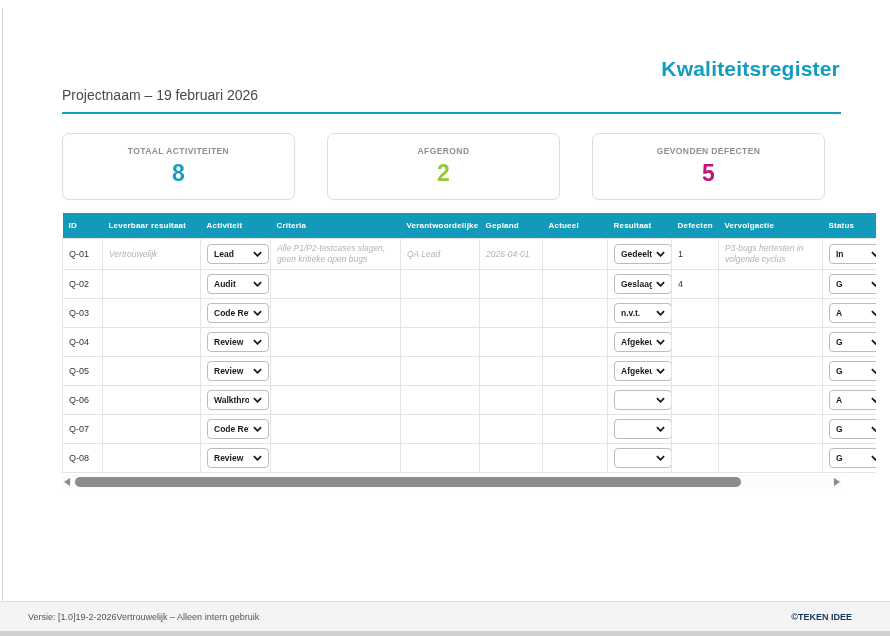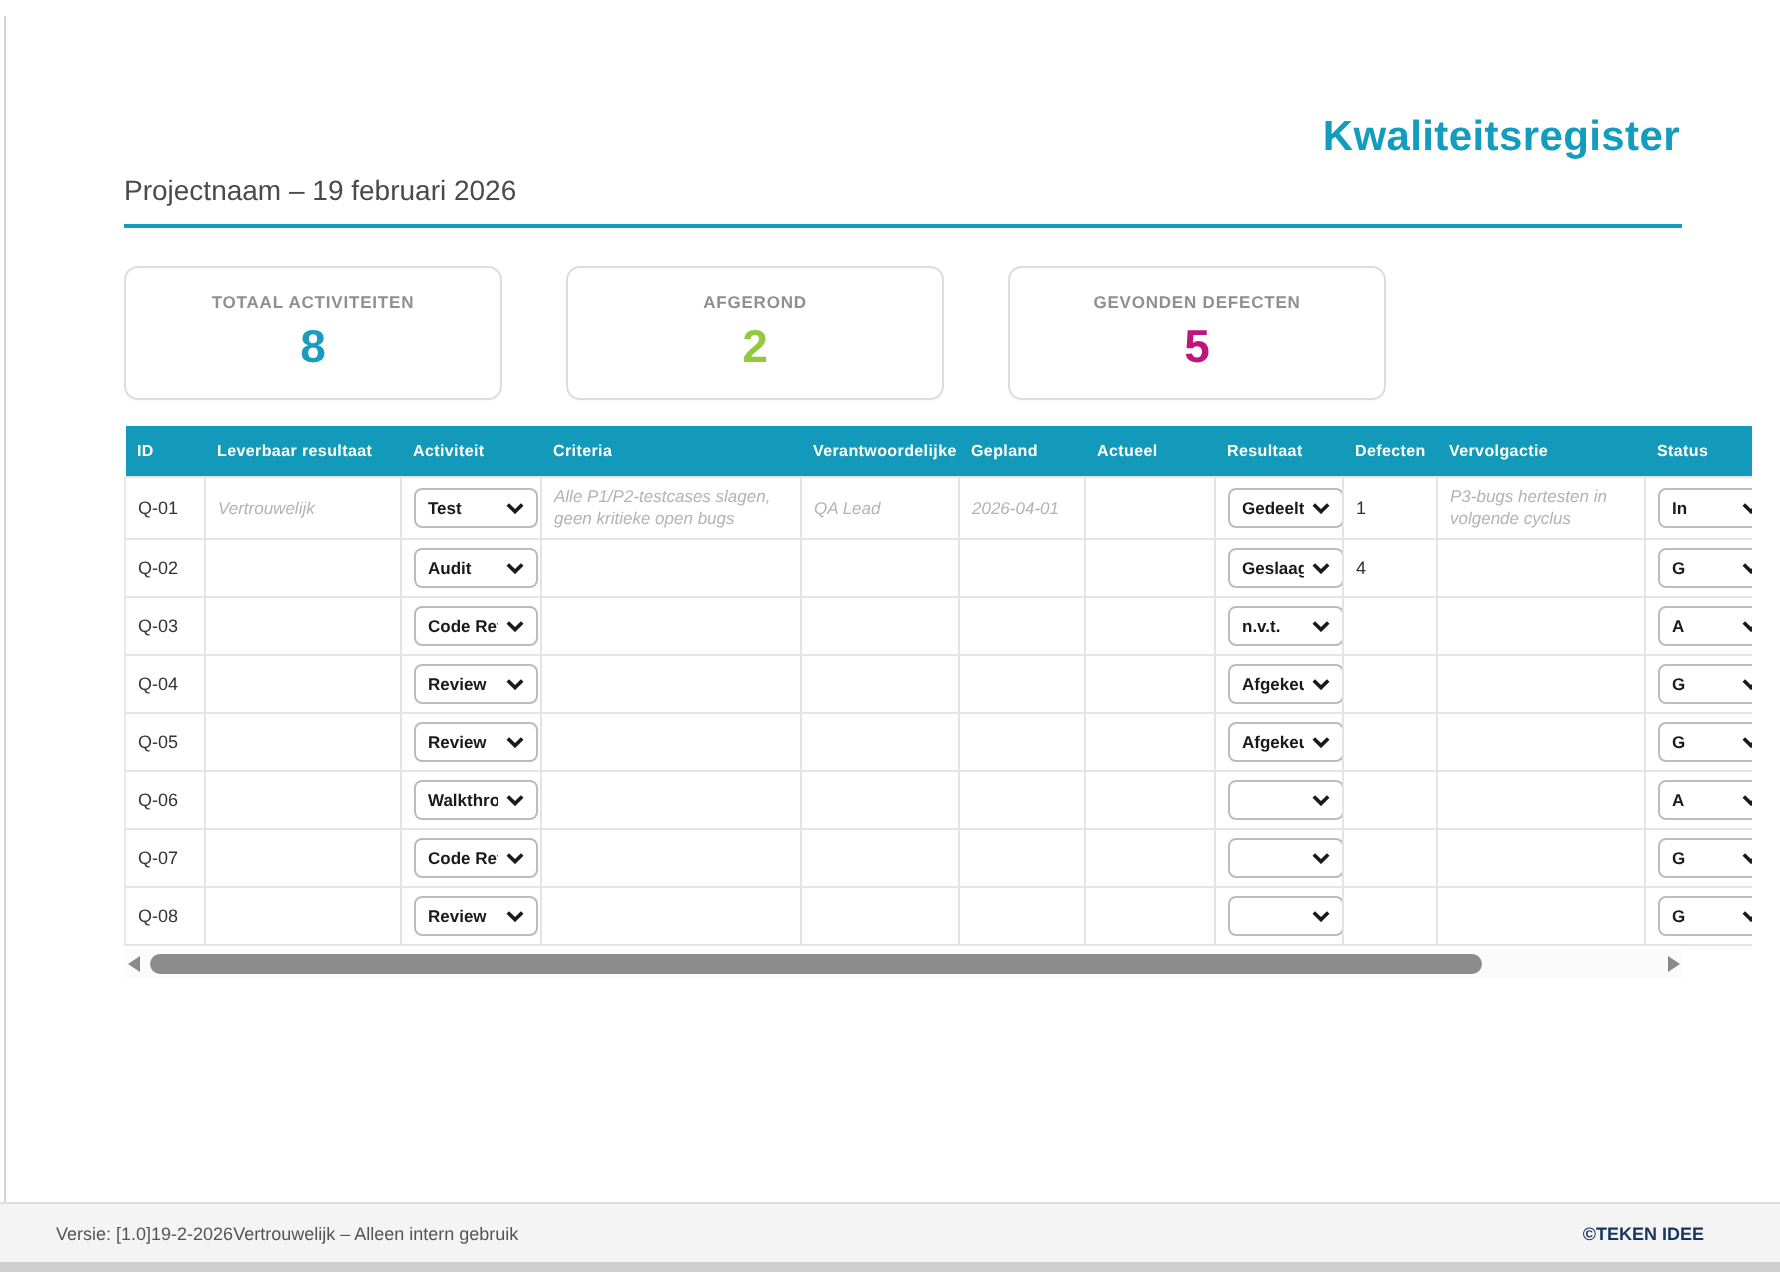--- a/index.html
+++ b/index.html
@@ -21,21 +21,21 @@
   .page-title {
     margin-top: 57px;
     font-size: 21px; font-weight: bold; color: #129cbe;
     letter-spacing: 0.2px;
     text-align: right;
   }
   .page-subtitle { margin-top: 6px; font-size: 14px; color: #4a4a4a; }
   .divider { margin-top: 9px; height: 2px; background: #129cbe; width: 779px; }
 
   
-  .cards { display: flex; gap: 32px; margin-top: 19px; width: 631px; }
+  .cards { display: flex; gap: 32px; margin-top: 19px; width: 763px; }
   .card {
     flex: 1; height: 67px; background: #fff;
     border: 1px solid #ddd; border-radius: 7px;
     display: flex; flex-direction: column; align-items: center; justify-content: center;
     box-shadow: 0 1px 1px rgba(0,0,0,0.02);
   }
   .card-label {
     font-size: 8.5px; font-weight: bold; color: #8f8f8f;
     letter-spacing: 0.4px; text-transform: uppercase;
   }
@@ -152,21 +152,21 @@
           <th>Vervolgactie</th>
           <th>Status</th>
         </tr>
       </thead>
       <tbody>
     <tr>
       <td>Q-01</td>
       <td class="cell-muted">Vertrouwelijk</td>
       <td>
         <span class="select sel-activiteit">
-          <span class="sel-text">Test</span>
+          <span class="sel-text">Lead</span>
           <svg width="9" height="6" viewBox="0 0 10 6">
                   <path d="M1 1l4 4 4-4" stroke="#1a1a1a" stroke-width="2" fill="none"></path>
                 </svg>
         </span>
       </td>
       <td class="cell-muted">Alle P1/P2-testcases slagen, geen kritieke open bugs</td>
       <td class="cell-muted">QA Lead</td>
       <td class="cell-muted">2026-04-01</td>
       <td></td>
       <td>

